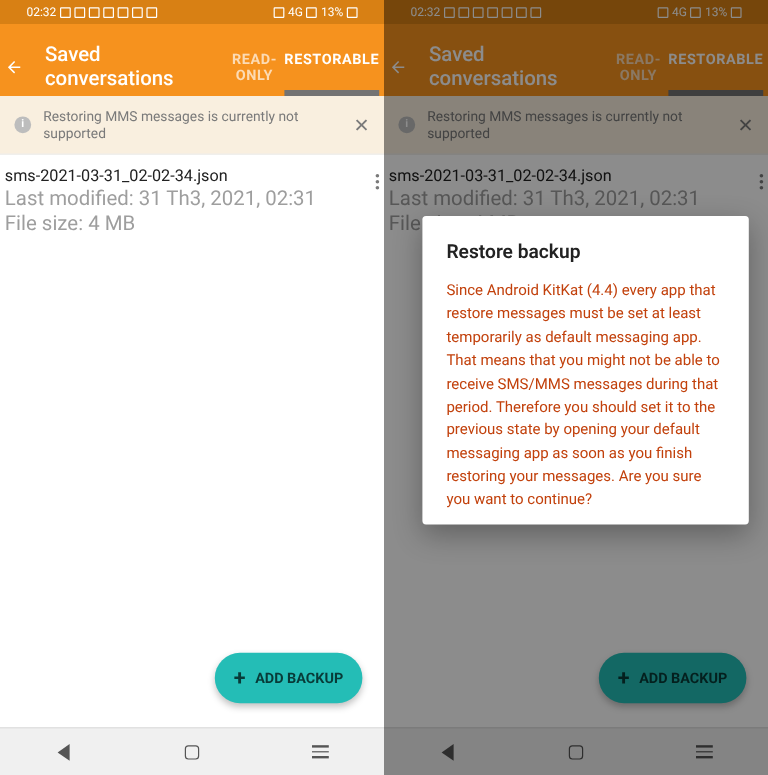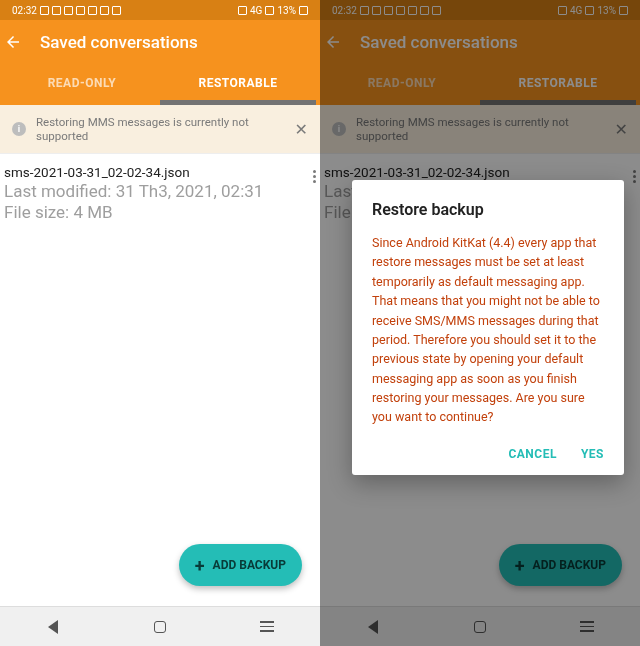--- a/index.html
+++ b/index.html
@@ -9,24 +9,24 @@
     --teal:#24BDB6;
     --grey-text:#6A6A6A;
     --grey-light:#9E9E9E;
     --nav:#F0F0F0;
     --status-dark:#D88014;
     --shadow:#00000040;
   }
   *{box-sizing:border-box;font-family:Roboto,Arial,sans-serif;margin:0;padding:0}
   body{width:640px;height:646px;background:#ffffff;display:flex}
   .phone{width:320px;height:646px;position:relative;background:#ffffff;display:flex;flex-direction:column;overflow:hidden}
-  .status{height:20px;background:var(--status-dark);color:#ffffff;font-size:10px;display:flex;align-items:center;padding:0 12px;justify-content:space-between}
+  .status{height:20px;background:var(--status-dark);color:#ffffff;font-size:10px;display:flex;align-items:center;padding:0 22px;justify-content:space-between}
   .status .s-left,.status .s-right{display:flex;gap:3px;align-items:center}
   .s-ic{display:inline-block;width:9px;height:9px;border:1px solid #ffffff;border-radius:1px}
-  .topbar{background:var(--orange);color:#ffffff;padding:12px 4px 0;display:flex;flex-direction:column;gap:14px}
+  .topbar{background:var(--orange);color:#ffffff;padding:12px 4px 0;display:flex;flex-direction:row;gap:14px}
   .tb-row{display:flex;align-items:center;gap:18px}
   .back-arrow{width:18px;height:18px;}
   .title{font-size:17px;font-weight:500}
   .tabs{display:flex}
   .tab{flex:1;text-align:center;font-size:12px;font-weight:700;letter-spacing:0.5px;padding:10px 0;color:#ffffffaa}
   .tab.active{color:#ffffff;border-bottom:5px solid #737373}
   .banner{background:var(--banner);display:flex;align-items:center;gap:10px;padding:10px 12px;color:#7a7a7a;font-size:11.5px;border-bottom:1px solid #eee}
   .info-ic{width:14px;height:14px;border-radius:50%;background:#bdbdbd;color:#ffffff;display:flex;align-items:center;justify-content:center;font-size:9px;font-weight:700;flex-shrink:0}
   .close-x{margin-left:auto;color:#7a7a7a;font-size:16px;flex-shrink:0}
   .item{padding:10px 4px;display:flex;align-items:flex-start;gap:8px}
@@ -200,18 +200,14 @@
           <span></span>
           <span></span>
         </div>
       </div>
   </div>
 
   <div class="scrim"></div>
   <div class="dialog">
     <div class="d-title">Restore backup</div>
     <div class="d-body">Since Android KitKat (4.4) every app that restore messages must be set at least temporarily as default messaging app. That means that you might not be able to receive SMS/MMS messages during that period. Therefore you should set it to the previous state by opening your default messaging app as soon as you finish restoring your messages. Are you sure you want to continue?</div>
-    <div class="d-actions">
-      <button class="d-btn">CANCEL</button>
-      <button class="d-btn">YES</button>
-    </div>
   </div>
 </div>
 
 </body></html>

